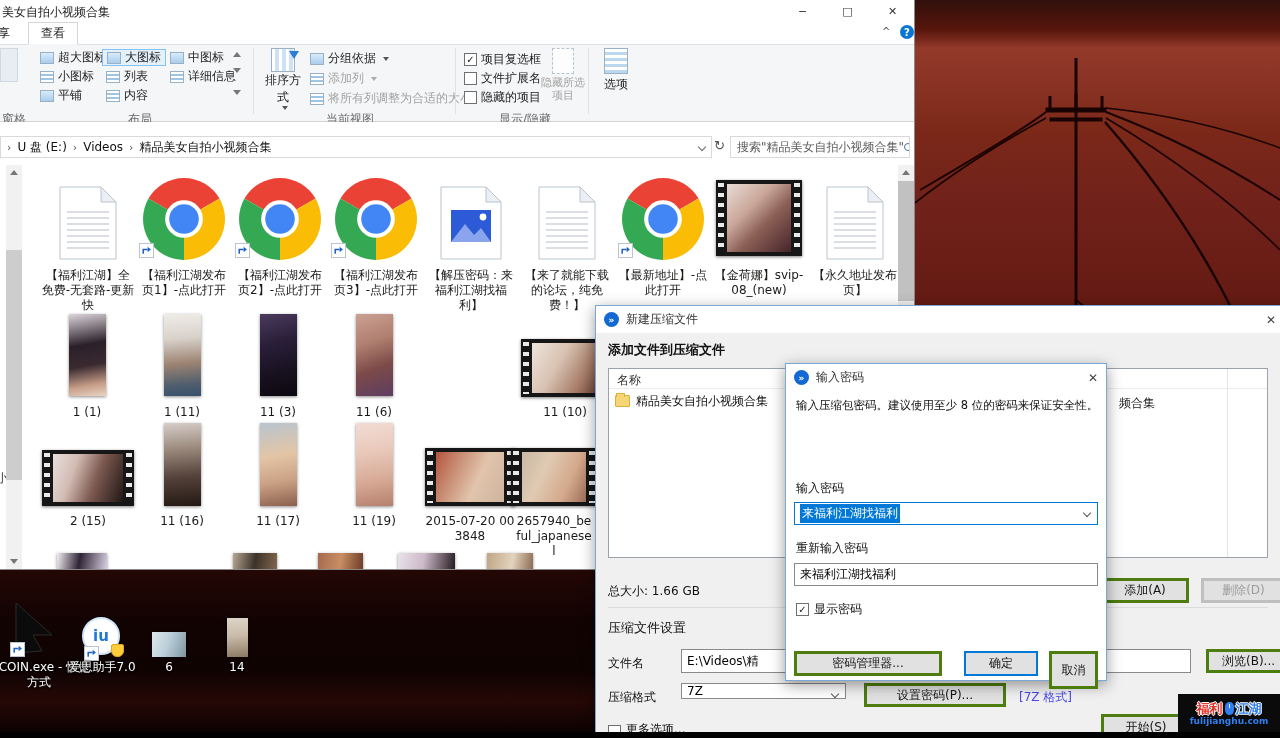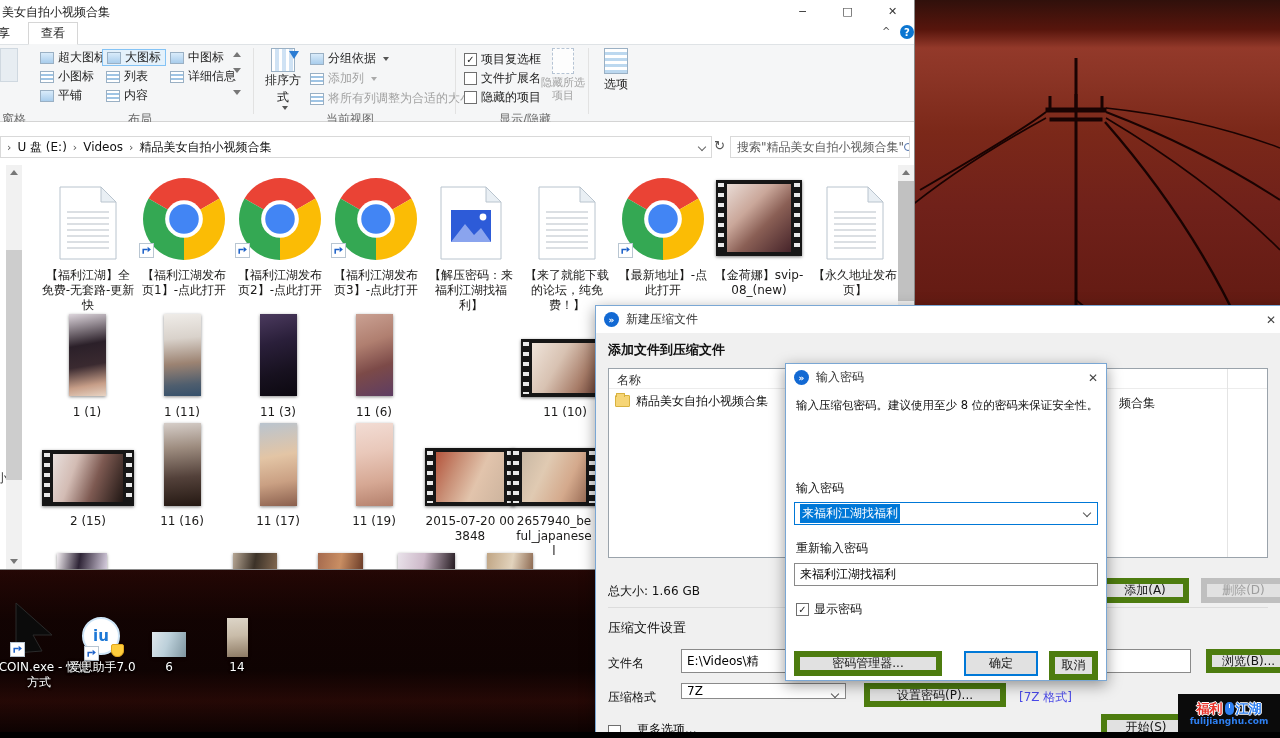--- a/index.html
+++ b/index.html
@@ -51,21 +51,21 @@
   .film{position:relative;background:#161616;padding:4px 11px 4px 11px;box-shadow:0 1px 3px rgba(0,0,0,.5)}
   .film::before,.film::after{content:"";position:absolute;top:3px;bottom:3px;width:6px;background:repeating-linear-gradient(180deg,#e9e9e9 0 4px,#161616 4px 10px)}
   .film::before{left:2px}.film::after{right:2px}
   .shot{width:100%;height:100%}
   
   .dlg{background:#f0f0f0;border:1px solid #7aa7d4;box-shadow:0 4px 14px rgba(0,0,0,.4)}
   .dtitle{left:0;top:0;width:100%;height:27px;background:#fff;display:flex;align-items:center;padding:0 8px;gap:7px}
   .appic{width:15px;height:15px;border-radius:50%;background:#1269d3;color:#fff;font-size:9px;font-weight:bold;display:flex;align-items:center;justify-content:center;flex:0 0 auto}
   .dtext{font-size:12px;color:#333}
   .dclose{margin-left:auto;color:#444;font-size:12px}
-  .btn{position:absolute;background:#e1e1e1;border:6px solid #4d7c0f;font-size:12px;display:flex;align-items:center;justify-content:center;color:#151515}
+  .btn{position:absolute;background:#e1e1e1;border:3px solid #4d7c0f;font-size:12px;display:flex;align-items:center;justify-content:center;color:#151515}
   .btn.primary{border:2px solid #0078d7;background:#e1e1e1}
   .btn.dis{color:#9d9d9d;border-color:#bfbfbf}
   .inp{position:absolute;background:#fff;border:1px solid #8a8a8a;font-size:12px;display:flex;align-items:center;padding:0 5px;color:#000;white-space:nowrap;overflow:hidden}
   .cv{position:absolute;right:7px;top:7px;width:6px;height:6px;border-right:1.5px solid #555;border-bottom:1.5px solid #555;transform:rotate(45deg)}
   .folder{display:inline-block;width:15px;height:12px;background:#f6d576;border:1px solid #d8b23f;border-radius:1px;position:relative;vertical-align:-2px;margin-right:6px}
   .folder::before{content:"";position:absolute;left:0;top:-3px;width:7px;height:3px;background:#f6d576;border:1px solid #d8b23f;border-bottom:none;border-radius:1px 1px 0 0}
   .link{color:#4a49e8}
   
   .dicon-label{position:absolute;color:#fff;font-size:12px;line-height:15px;text-align:center;text-shadow:0 1px 2px #000,0 0 3px #000;z-index:5}
   .wmbox{left:1178px;top:694px;width:102px;height:40px;background:#0b0b0b;z-index:55;display:flex;flex-direction:column;align-items:center;justify-content:center;gap:0}
@@ -496,21 +496,21 @@
       <span>E:\Videos\精</span>
     </div>
   <div class="btn abs" style="left:610px;top:343px;width:85px;height:24px">浏览(B)...</div>
   <div class="abs" style="left:12px;top:383px;color:#111">压缩格式</div>
   <div class="inp abs" style="left:85px;top:377px;width:165px;height:16px">
       <span>7Z</span>
       <span class="cv"></span>
     </div>
   <div class="btn abs" style="left:268px;top:377px;width:142px;height:24px">设置密码(P)...</div>
   <div class="abs link" style="left:423px;top:383px">[7Z 格式]</div>
-  <div class="abs" style="left:12px;top:415px;display:flex;align-items:flex-end;gap:16px">
+  <div class="abs" style="left:12px;top:415px;display:flex;align-items:flex-end;gap:5px">
     <span class="cb"></span>
       <span>更多选项...</span>
   </div>
   <div class="btn abs" style="left:505px;top:408px;width:90px;height:27px">开始(S)</div>
 </div>
 
 <div class="dlg abs" style="left:785px;top:363px;width:322px;height:318px;background:#fff;z-index:30">
   <div class="dtitle abs">
     <span class="appic">»</span>
     <span class="dtext">输入密码</span>
@@ -525,21 +525,21 @@
   <div class="abs" style="left:10px;top:176px;color:#111">重新输入密码</div>
   <div class="inp abs" style="left:8px;top:199px;width:304px;height:23px">
       <span>来福利江湖找福利</span>
     </div>
   <div class="abs" style="left:10px;top:237px;display:flex;align-items:center;gap:5px">
     <span class="cb">✓</span>
       <span>显示密码</span>
   </div>
   <div class="btn abs" style="left:8px;top:287px;width:148px;height:25px">密码管理器...</div>
   <div class="btn primary abs" style="left:178px;top:287px;width:74px;height:25px">确定</div>
-  <div class="btn abs" style="left:263px;top:287px;width:49px;height:29px">取消</div>
+  <div class="btn abs" style="left:263px;top:287px;width:49px;height:38px">取消</div>
 </div>
 
 <div class="abs" style="left:8px;top:601px;width:50px;height:56px;z-index:5">
   <svg width="50" height="56" viewBox="0 0 50 56">
       <path d="M8,52 L8,2 L44,34 L25,34 L34,50 Z" fill="#0b0b0b" stroke="#2a2a2a"></path>
     </svg>
   <span class="sc" style="bottom:0">
       <svg width="11" height="11" viewBox="0 0 10 10">
         <path d="M2,8 L2,4 L6,4" fill="none" stroke="#1e62c9" stroke-width="1.4"></path>
         <path d="M6,1.5 L9,4 L6,6.5 Z" fill="#1e62c9"></path>

